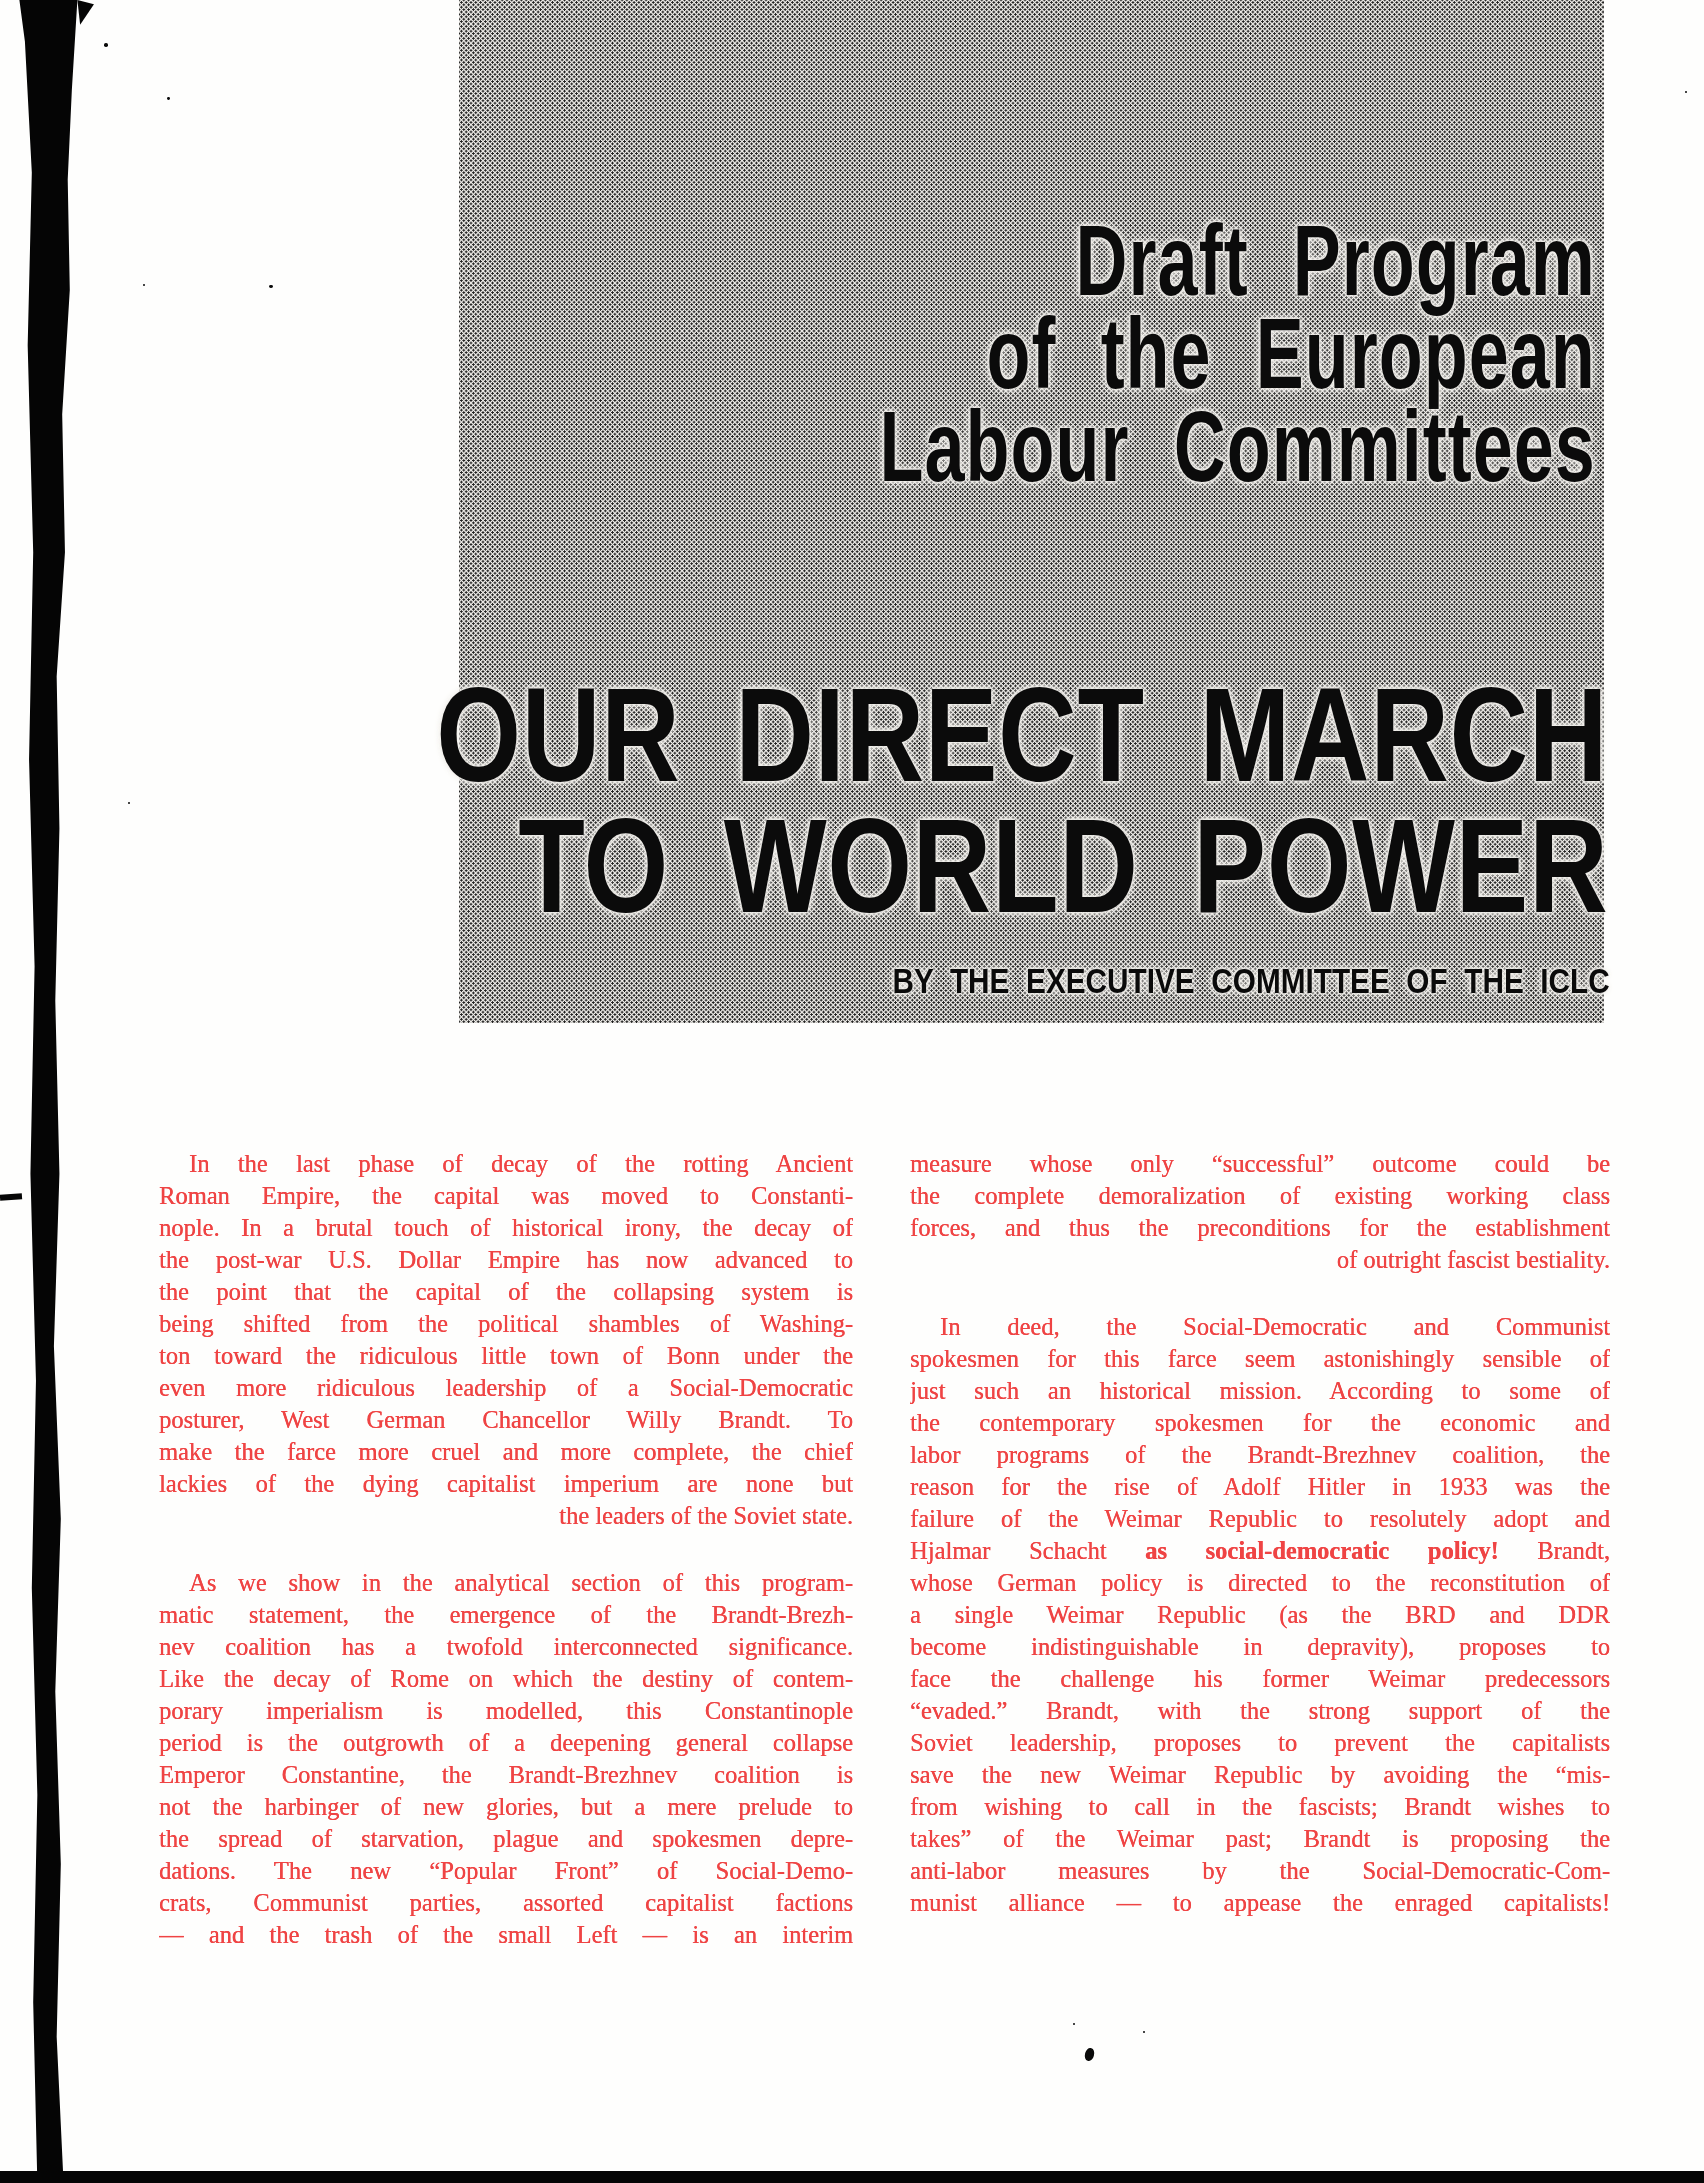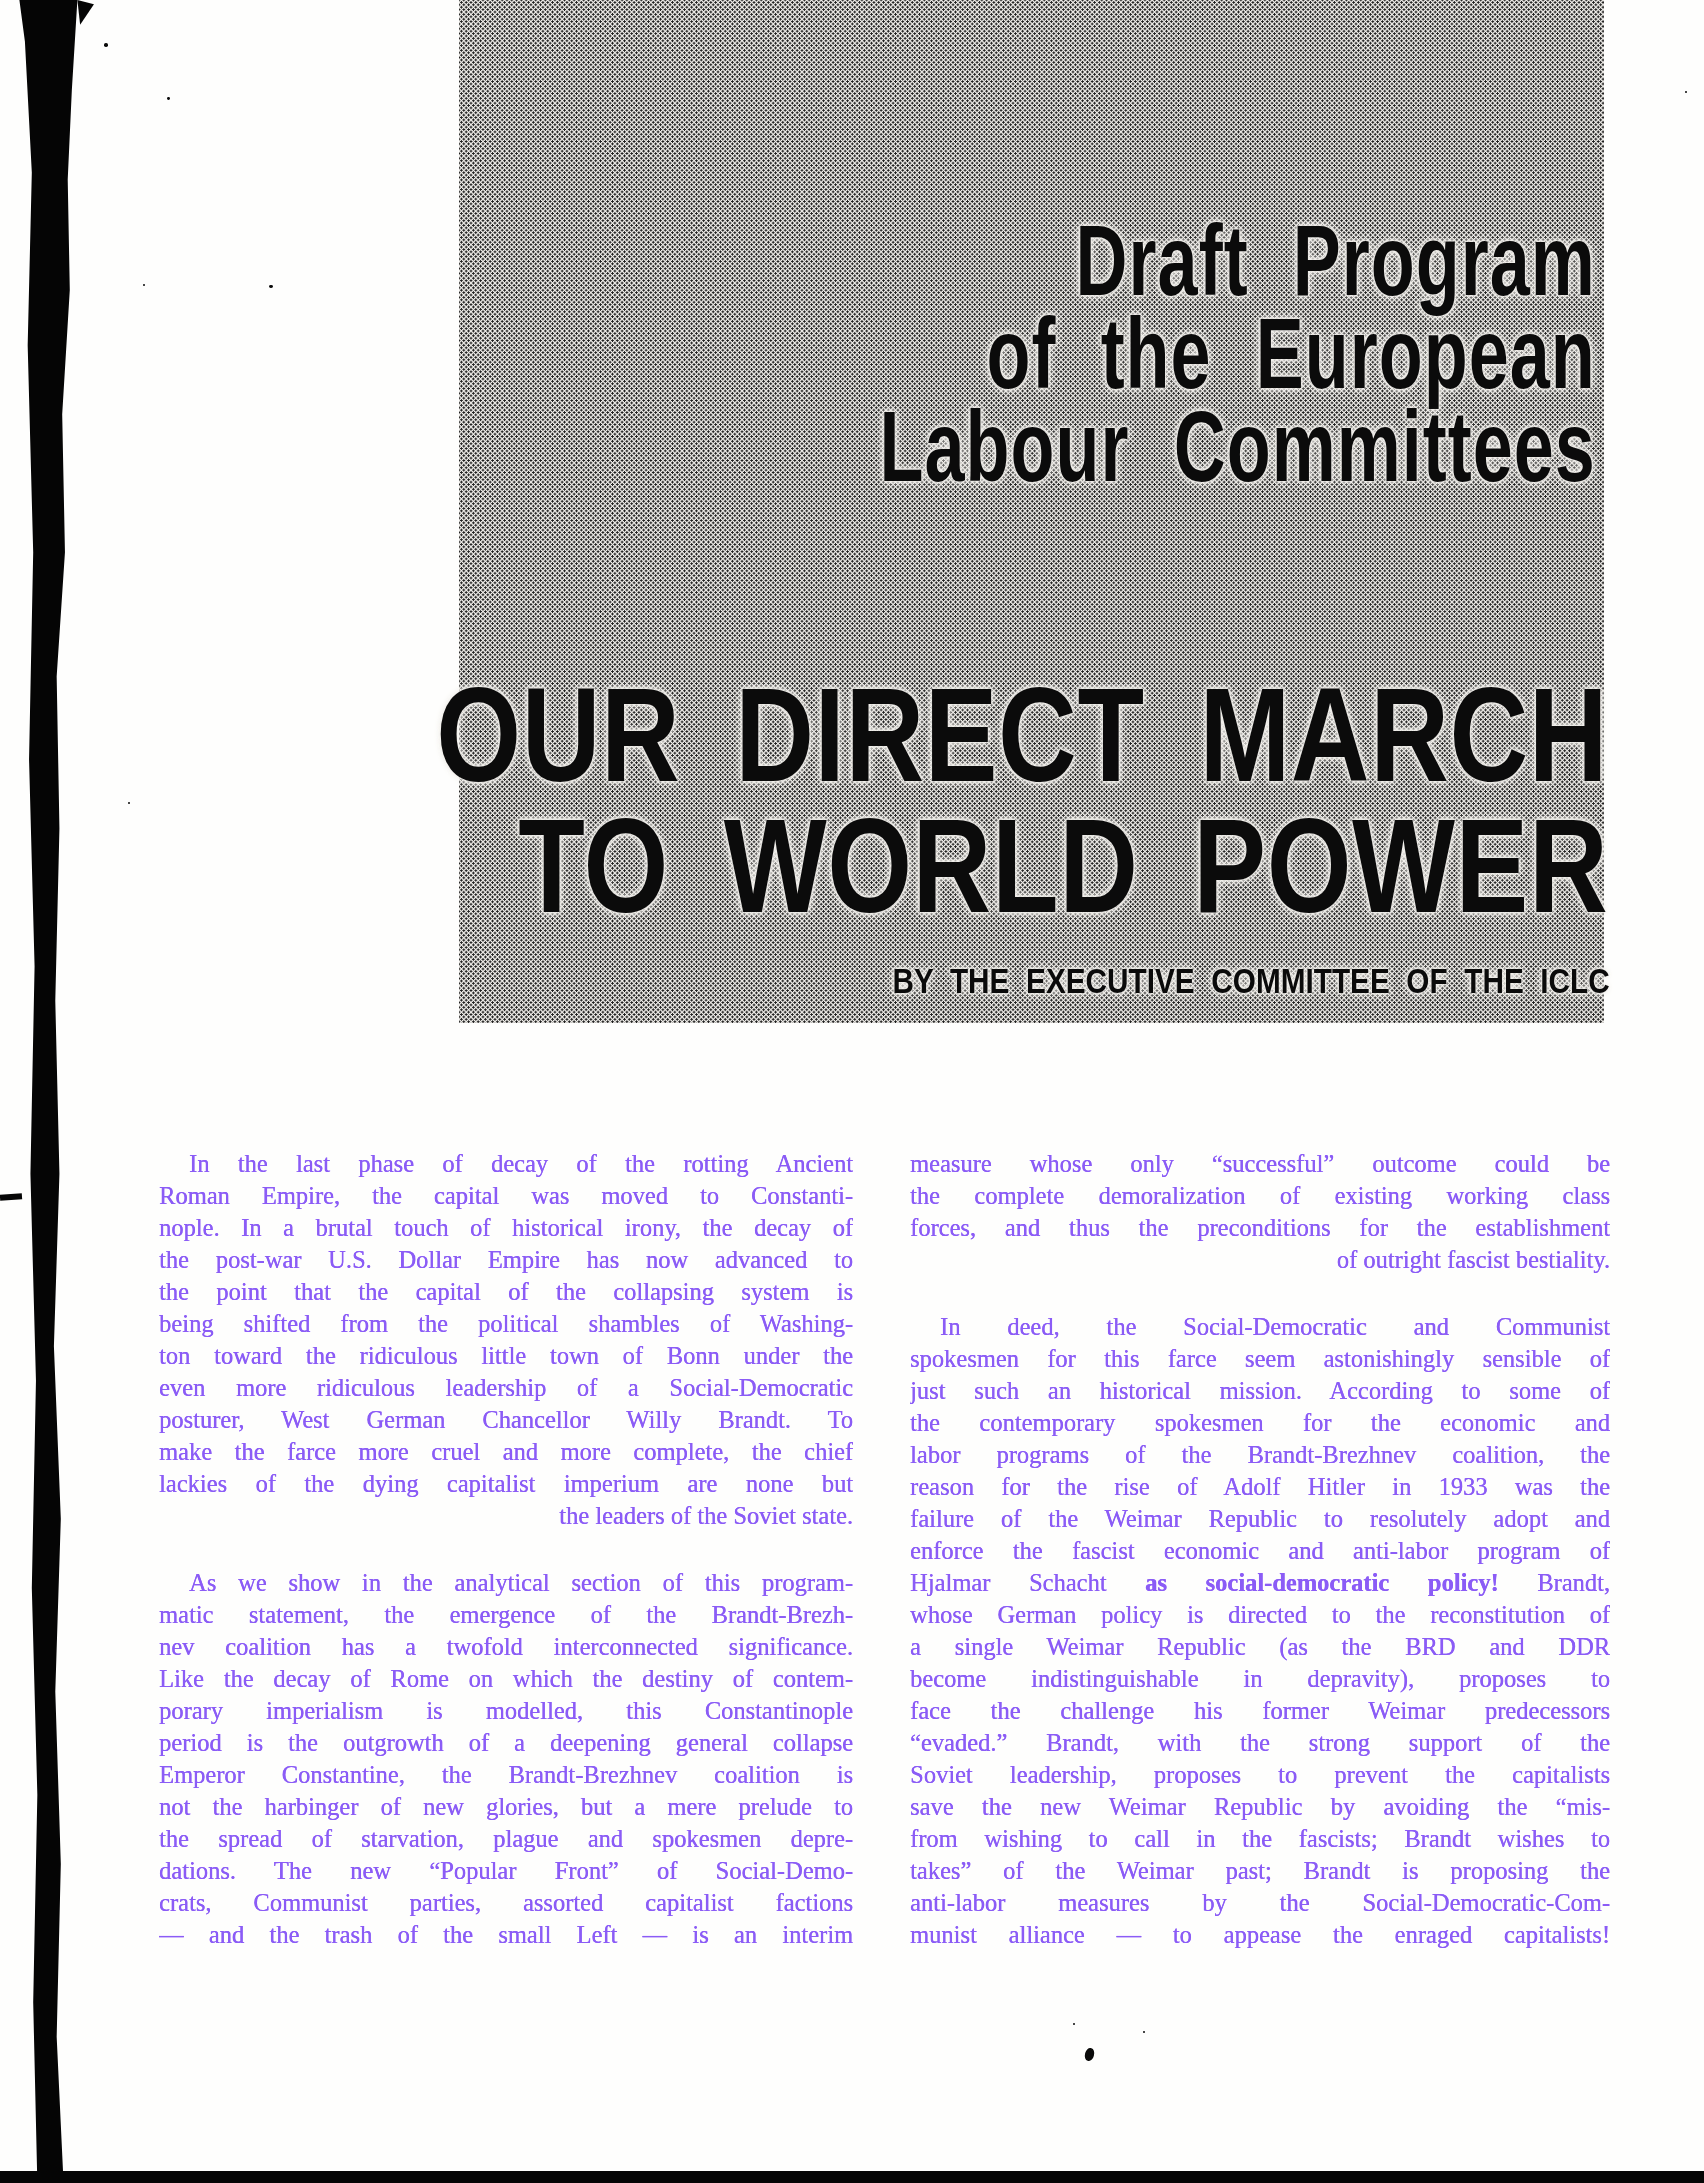--- a/index.html
+++ b/index.html
@@ -35,21 +35,21 @@
     transform:scaleX(0.82);transform-origin:right top;
   }
   .byline{
     right:95px;top:963px;font-size:35px;line-height:35px;
     letter-spacing:0;word-spacing:0.28em;
     transform:scaleX(0.85);transform-origin:right top;
   }
   
   .col{
     position:absolute;top:1148px;
-    font-size:24.5px;line-height:32px;color:#8b5cf6;
+    font-size:24.5px;line-height:32px;color:#ef4444;
     text-shadow:0.3px 0 0 currentColor;
   }
   .col-left{left:159px;width:694px;}
   .col-right{left:910px;width:700px;}
   .para + .para{margin-top:35px;}
   .bline{height:32px;overflow:hidden;}
   .jline{text-align:justify;text-align-last:justify;}
   .lline{text-align:right;}
   .indent{text-indent:30px;}
   .bline b{font-weight:700;}
@@ -116,21 +116,20 @@
       <div class="bline lline">of outright fascist bestiality.</div>
     </div>
     <div class="para">
       <div class="bline jline indent">In deed, the Social-Democratic and Communist</div>
       <div class="bline jline">spokesmen for this farce seem astonishingly sensible of</div>
       <div class="bline jline">just such an historical mission. According to some of</div>
       <div class="bline jline">the contemporary spokesmen for the economic and</div>
       <div class="bline jline">labor programs of the Brandt-Brezhnev coalition, the</div>
       <div class="bline jline">reason for the rise of Adolf Hitler in 1933 was the</div>
       <div class="bline jline">failure of the Weimar Republic to resolutely adopt and</div>
-      <div class="bline jline">enforce the fascist economic and anti-labor program of</div>
       <div class="bline jline">Hjalmar Schacht <b>as social-democratic policy!</b> Brandt,</div>
       <div class="bline jline">whose German policy is directed to the reconstitution of</div>
       <div class="bline jline">a single Weimar Republic (as the BRD and DDR</div>
       <div class="bline jline">become indistinguishable in depravity), proposes to</div>
       <div class="bline jline">face the challenge his former Weimar predecessors</div>
       <div class="bline jline">“evaded.” Brandt, with the strong support of the</div>
       <div class="bline jline">Soviet leadership, proposes to prevent the capitalists</div>
       <div class="bline jline">save the new Weimar Republic by avoiding the “mis-</div>
       <div class="bline jline">from wishing to call in the fascists; Brandt wishes to</div>
       <div class="bline jline">takes” of the Weimar past; Brandt is proposing the</div>

